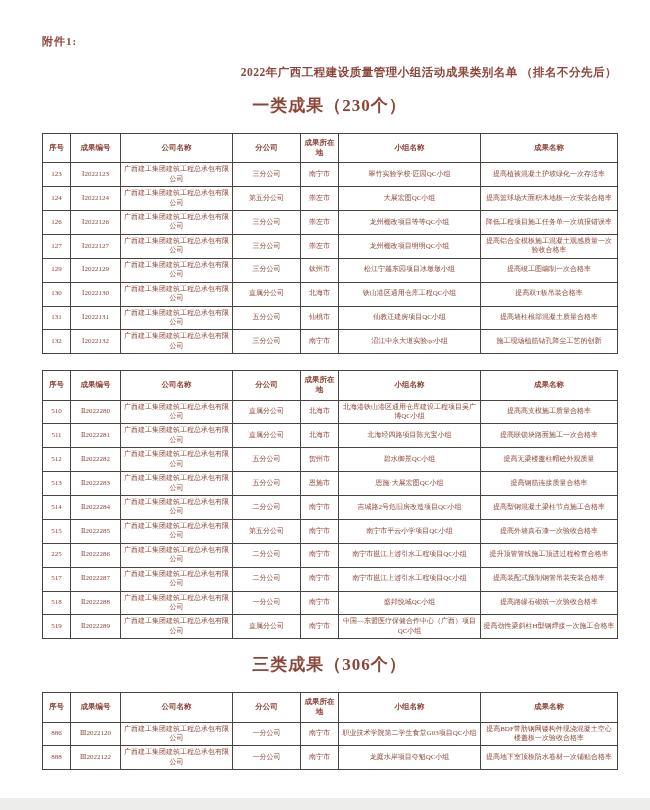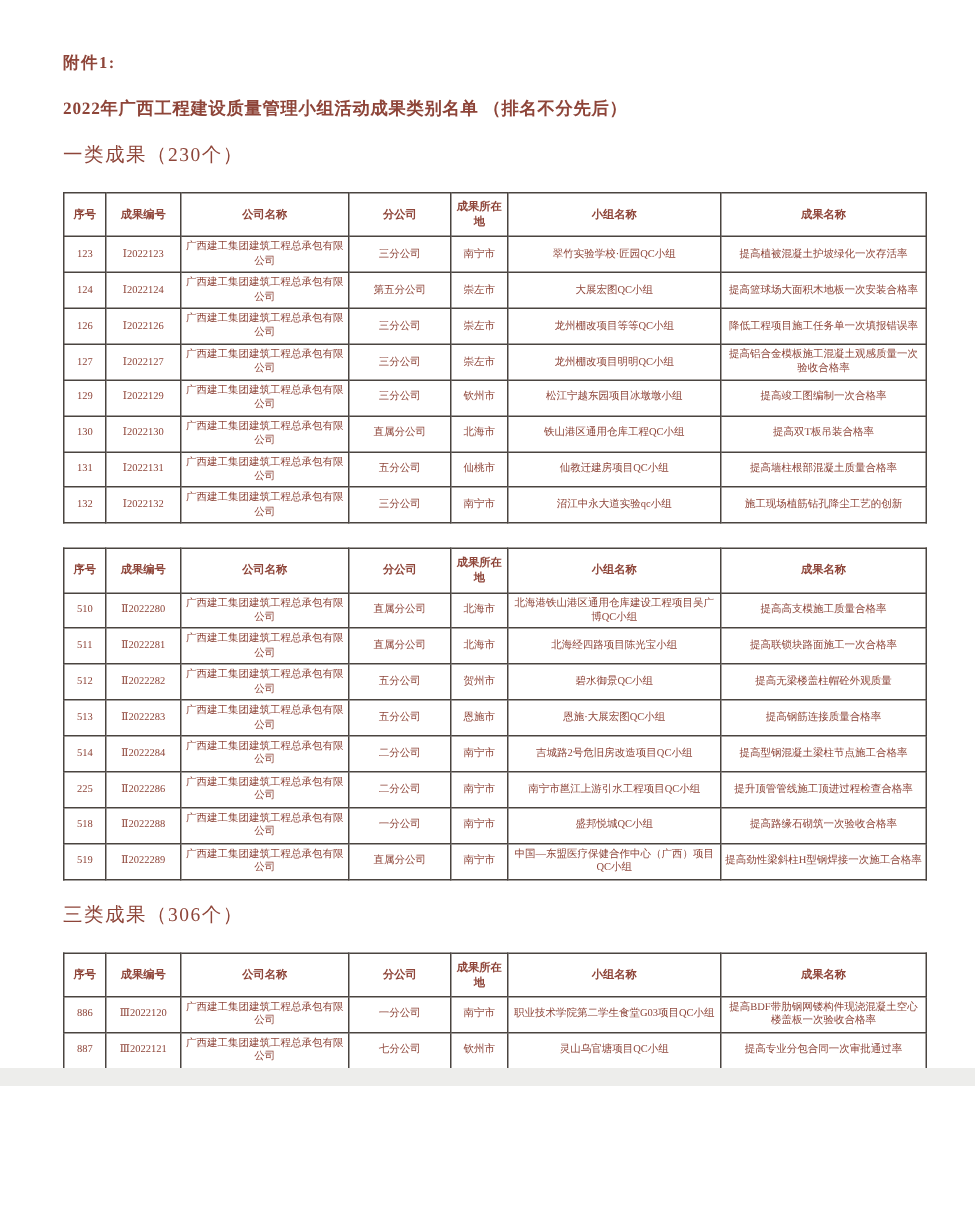--- a/index.html
+++ b/index.html
@@ -2,33 +2,33 @@
 <html style="--ink: #8e4539; --line: #4a4440;"><head>
 <meta charset="utf-8">
 <style>
   :root{
     --ink:#8e4539;
     --line:#4a4440;
   }
   *{box-sizing:border-box;margin:0;padding:0;}
   html,body{background:#fff;}
   .page{
-    width:650px;height:724px;position:relative;overflow:hidden;
+    width:650px;height:810px;position:relative;overflow:hidden;
     background:#ffffff;
     font-family:"Liberation Serif","DejaVu Serif",serif;
     color:var(--ink);
   }
   .content{padding:34px 33px 0 42px;}
   .attachment{font-size:11px;font-weight:bold;letter-spacing:1px;}
   .doc-title{
-    text-align:left;font-size:11.5px;font-weight:bold;
+    text-align:right;font-size:11.5px;font-weight:bold;
     margin-top:16px;letter-spacing:0.5px;
   }
   .section-heading{
-    text-align:left;font-size:13px;font-weight:normal;
+    text-align:center;font-size:17px;font-weight:bold;
     margin-top:14px;margin-bottom:7px;letter-spacing:1px;
   }
   table.results-table{
     width:575px;border-collapse:collapse;table-layout:fixed;
     margin:16px auto 4px auto;
   }
   table.results-table th,
   table.results-table td{
     border:1px solid var(--line);
     font-size:7px;line-height:1.35;
@@ -214,27 +214,45 @@
               <tr>
                 <td>514</td>
                 <td>Ⅱ2022284</td>
                 <td>广西建工集团建筑工程总承包有限公司</td>
                 <td>二分公司</td>
                 <td>南宁市</td>
                 <td>吉城路2号危旧房改造项目QC小组</td>
                 <td>提高型钢混凝土梁柱节点施工合格率</td>
               </tr>
               <tr>
+                <td>515</td>
+                <td>Ⅱ2022285</td>
+                <td>广西建工集团建筑工程总承包有限公司</td>
+                <td>第五分公司</td>
+                <td>南宁市</td>
+                <td>南宁市平云小学项目QC小组</td>
+                <td>提高外墙真石漆一次验收合格率</td>
+              </tr>
+              <tr>
                 <td>225</td>
                 <td>Ⅱ2022286</td>
                 <td>广西建工集团建筑工程总承包有限公司</td>
                 <td>二分公司</td>
                 <td>南宁市</td>
                 <td>南宁市邕江上游引水工程项目QC小组</td>
                 <td>提升顶管管线施工顶进过程检查合格率</td>
+              </tr>
+              <tr>
+                <td>517</td>
+                <td>Ⅱ2022287</td>
+                <td>广西建工集团建筑工程总承包有限公司</td>
+                <td>二分公司</td>
+                <td>南宁市</td>
+                <td>南宁市邕江上游引水工程项目QC小组</td>
+                <td>提高装配式预制钢管吊装安装合格率</td>
               </tr>
               <tr>
                 <td>518</td>
                 <td>Ⅱ2022288</td>
                 <td>广西建工集团建筑工程总承包有限公司</td>
                 <td>一分公司</td>
                 <td>南宁市</td>
                 <td>盛邦悦城QC小组</td>
                 <td>提高路缘石砌筑一次验收合格率</td>
               </tr>
@@ -277,29 +295,20 @@
               <tr>
                 <td>886</td>
                 <td>Ⅲ2022120</td>
                 <td>广西建工集团建筑工程总承包有限公司</td>
                 <td>一分公司</td>
                 <td>南宁市</td>
                 <td>职业技术学院第二学生食堂G03项目QC小组</td>
                 <td>提高BDF带肋钢网镂构件现浇混凝土空心楼盖板一次验收合格率</td>
               </tr>
               <tr>
-                <td>887</td>
-                <td>Ⅲ2022121</td>
-                <td>广西建工集团建筑工程总承包有限公司</td>
-                <td>七分公司</td>
-                <td>钦州市</td>
-                <td>灵山乌官塘项目QC小组</td>
-                <td>提高专业分包合同一次审批通过率</td>
-              </tr>
-              <tr>
                 <td>888</td>
                 <td>Ⅲ2022122</td>
                 <td>广西建工集团建筑工程总承包有限公司</td>
                 <td>一分公司</td>
                 <td>南宁市</td>
                 <td>龙庭水岸项目夺魁QC小组</td>
                 <td>提高地下室顶板防水卷材一次铺贴合格率</td>
               </tr>
             </tbody>
           </table>

